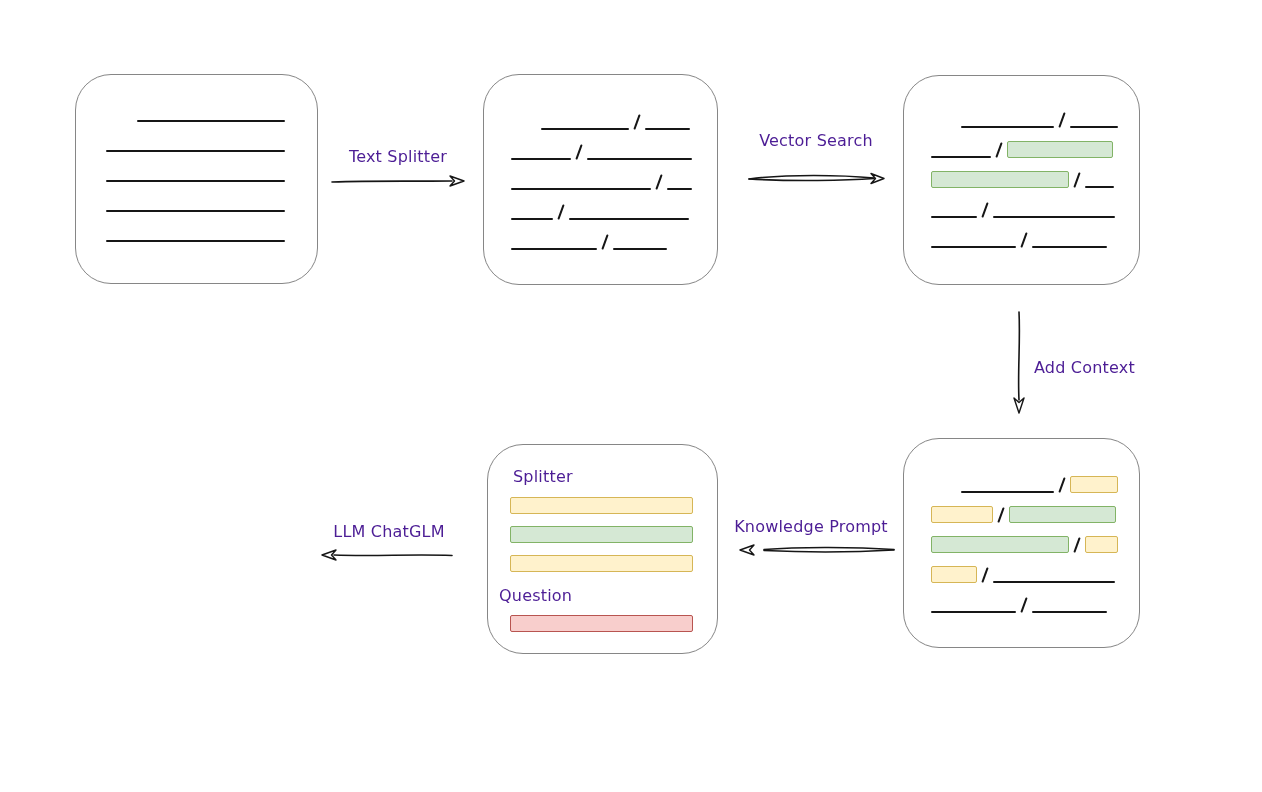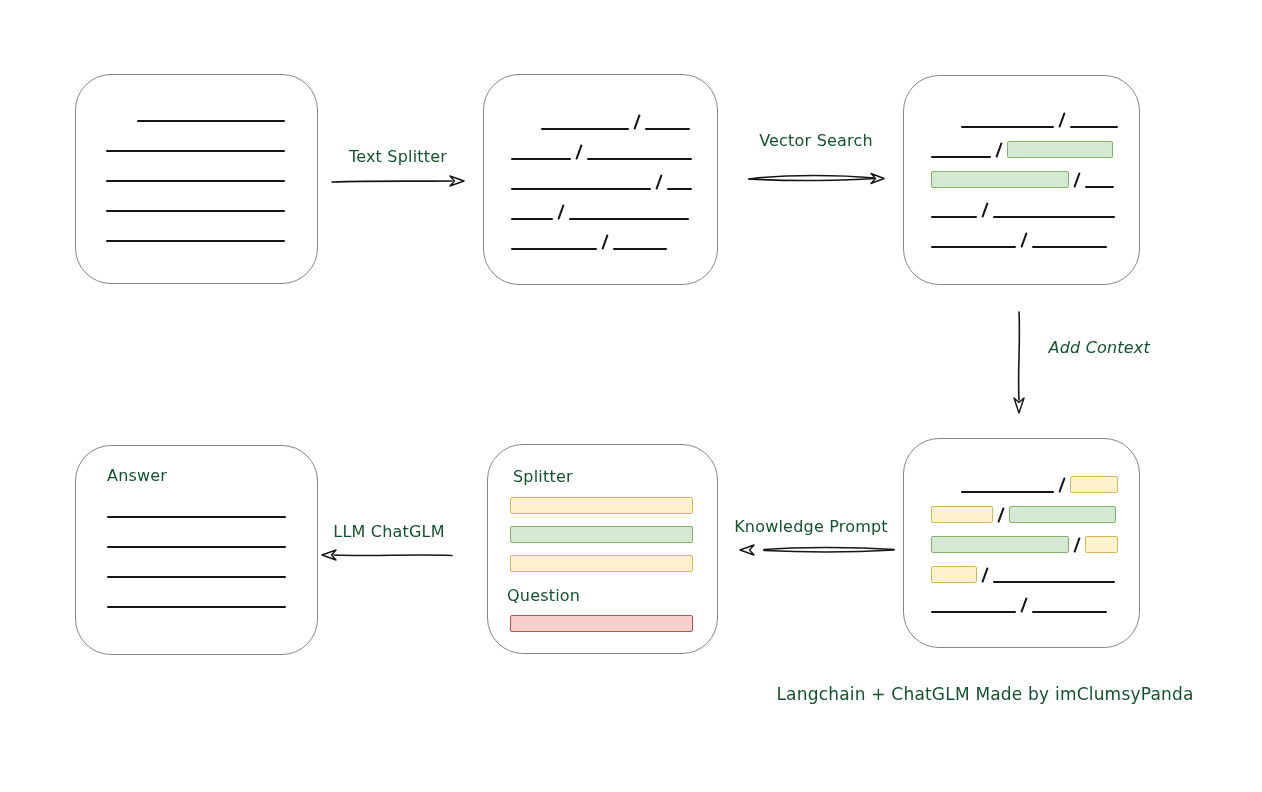--- a/index.html
+++ b/index.html
@@ -1,18 +1,18 @@
 <!DOCTYPE html>
 <html style="--green-fill: #d5e8d4; --green-border: #82b366; --yellow-fill: #fff2cc; --yellow-border: #d6b656; --red-fill: #f8cecc; --red-border: #b85450;"><head>
 <meta charset="utf-8">
 <style>
   html,body{margin:0;padding:0;background:#ffffff;}
   .canvas{
     position:relative;width:1262px;height:792px;background:#ffffff;
-    font-family:"DejaVu Sans",sans-serif;color:#14532d;overflow:hidden;
+    font-family:"DejaVu Sans",sans-serif;color:#4c1d95;overflow:hidden;
   }
   
   .node{
     position:absolute;background:#fff;border:1px solid #868686;border-radius:36px;
     box-sizing:border-box;
   }
   
   .doc-lines{position:absolute;}
   .doc-line{height:2px;background:#161616;margin-bottom:28px;border-radius:1px;}
   
@@ -118,21 +118,21 @@
           <span class="seg-slash"></span>
           <span class="seg-line" style="width: 75px;"></span>
         </div>
       </div>
   </div>
 
   <svg class="arrow-svg" style="left:1010px;top:310px;" width="20" height="107" viewBox="0 0 20 107">
     <path d="M9 2 C 10.5 32, 7.5 62, 9 90"></path>
     <path class="head" d="M4 88 L9 103 L14 88 L9 92.5 Z"></path>
   </svg>
-  <div class="arrow-label" style="left:1034px;top:338px;width:116px;text-align:right;font-style:italic;">Add Context</div>
+  <div class="arrow-label" style="left:1034px;top:358px;width:116px;text-align:left;">Add Context</div>
 
   <div class="node" style="left:903px;top:438px;width:237px;height:210px;">
     <div class="chunk-rows" style="left:27px;top:24px;">
         <div class="chunk-row" style="padding-left: 30px;">
           <span class="seg-line" style="width: 93px;"></span>
           <span class="seg-slash"></span>
           <span class="bar yellow" style="width: 48px;"></span>
         </div>
         <div class="chunk-row">
           <span class="bar yellow" style="width: 62px;"></span>
@@ -164,37 +164,27 @@
     <path class="head" d="M18 5 L4 10 L18 15 L13.5 10 Z"></path>
   </svg>
 
   <div class="node" style="left:487px;top:444px;width:231px;height:210px;">
     <div class="node-label" style="left:25px;top:22px;">Splitter</div>
     <div style="position:absolute;left:22px;top:52px;">
         <div class="pbar yellow" style="width: 183px;"></div>
         <div class="pbar green" style="width: 183px;"></div>
         <div class="pbar yellow" style="width: 183px;"></div>
       </div>
-    <div class="node-label" style="left:19px;top:141px;">Question</div>
+    <div class="node-label" style="left:11px;top:141px;">Question</div>
     <div style="position:absolute;left:22px;top:170px;">
         <div class="pbar red" style="width: 183px;"></div>
       </div>
   </div>
 
   <div class="arrow-label" style="left:322px;top:522px;width:134px;">LLM ChatGLM</div>
   <svg class="arrow-svg" style="left:318px;top:545px;" width="136" height="20" viewBox="0 0 136 20">
     <path d="M134 10.5 C 95 9, 55 11.5, 16 10"></path>
     <path class="head" d="M18 5 L4 10 L18 15 L13.5 10 Z"></path>
   </svg>
 
-  <div class="node" style="left:75px;top:445px;width:243px;height:210px;">
-    <div class="node-label" style="left:31px;top:20px;">Answer</div>
-    <div class="doc-lines" style="left:31px;top:70px;">
-        <div class="doc-line" style="width: 179px;"></div>
-        <div class="doc-line" style="width: 179px;"></div>
-        <div class="doc-line" style="width: 179px;"></div>
-        <div class="doc-line" style="width: 179px;"></div>
-      </div>
-  </div>
 
-  <div class="credit">Langchain + ChatGLM Made by imClumsyPanda</div>
 
 </div>
 
 </body></html>

